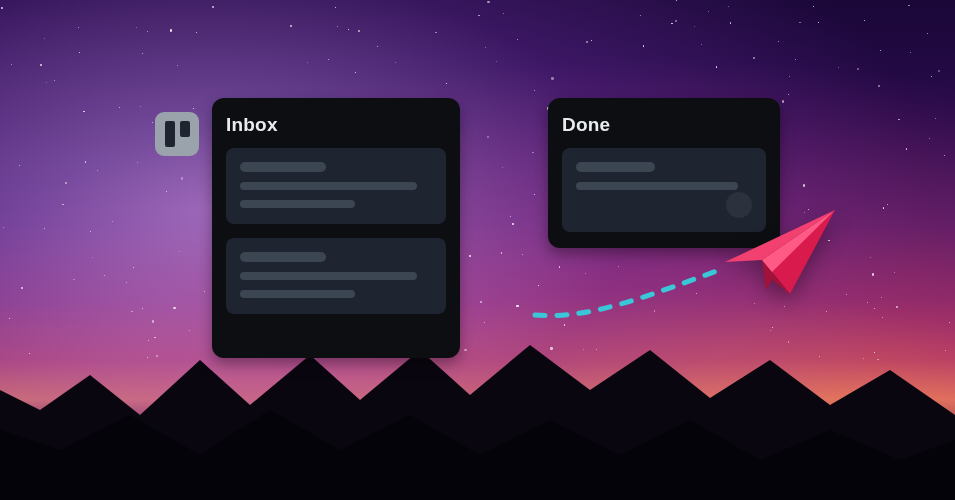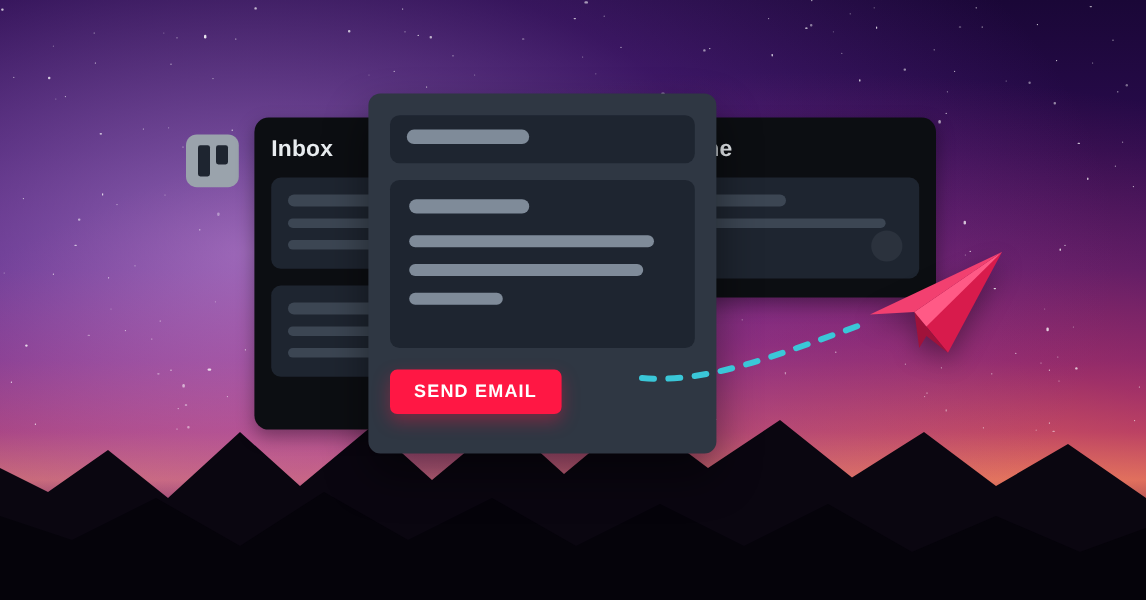--- a/index.html
+++ b/index.html
@@ -352,32 +352,20 @@
 
   <div class="board-col done">
     <div class="col-title">Done</div>
     <div class="card">
       <div class="ph title"></div>
       <div class="ph line"></div>
       <div class="dot"></div>
     </div>
   </div>
 
-  <div class="compose">
-    <div class="subject">
-      <div class="ph"></div>
-    </div>
-    <div class="body">
-      <div class="ph l1"></div>
-      <div class="ph l2"></div>
-      <div class="ph l3"></div>
-      <div class="ph l4"></div>
-    </div>
-    <button class="send-btn">SEND EMAIL</button>
-  </div>
 
   <svg class="trajectory" viewBox="0 0 200 70">
     <path d="M5,55 C60,60 120,35 195,8" fill="none" stroke="#3ac7d8" stroke-width="5" stroke-linecap="round" stroke-dasharray="10 12"></path>
   </svg>
 
   <div class="plane">
     <svg viewBox="0 0 120 100">
       <polygon points="5,60 115,8 42,58" fill="#f24070"></polygon>
       <polygon points="42,58 115,8 70,92" fill="#d81b4c"></polygon>
       <polygon points="42,58 70,92 52,78 46,88" fill="#a0123a"></polygon>

